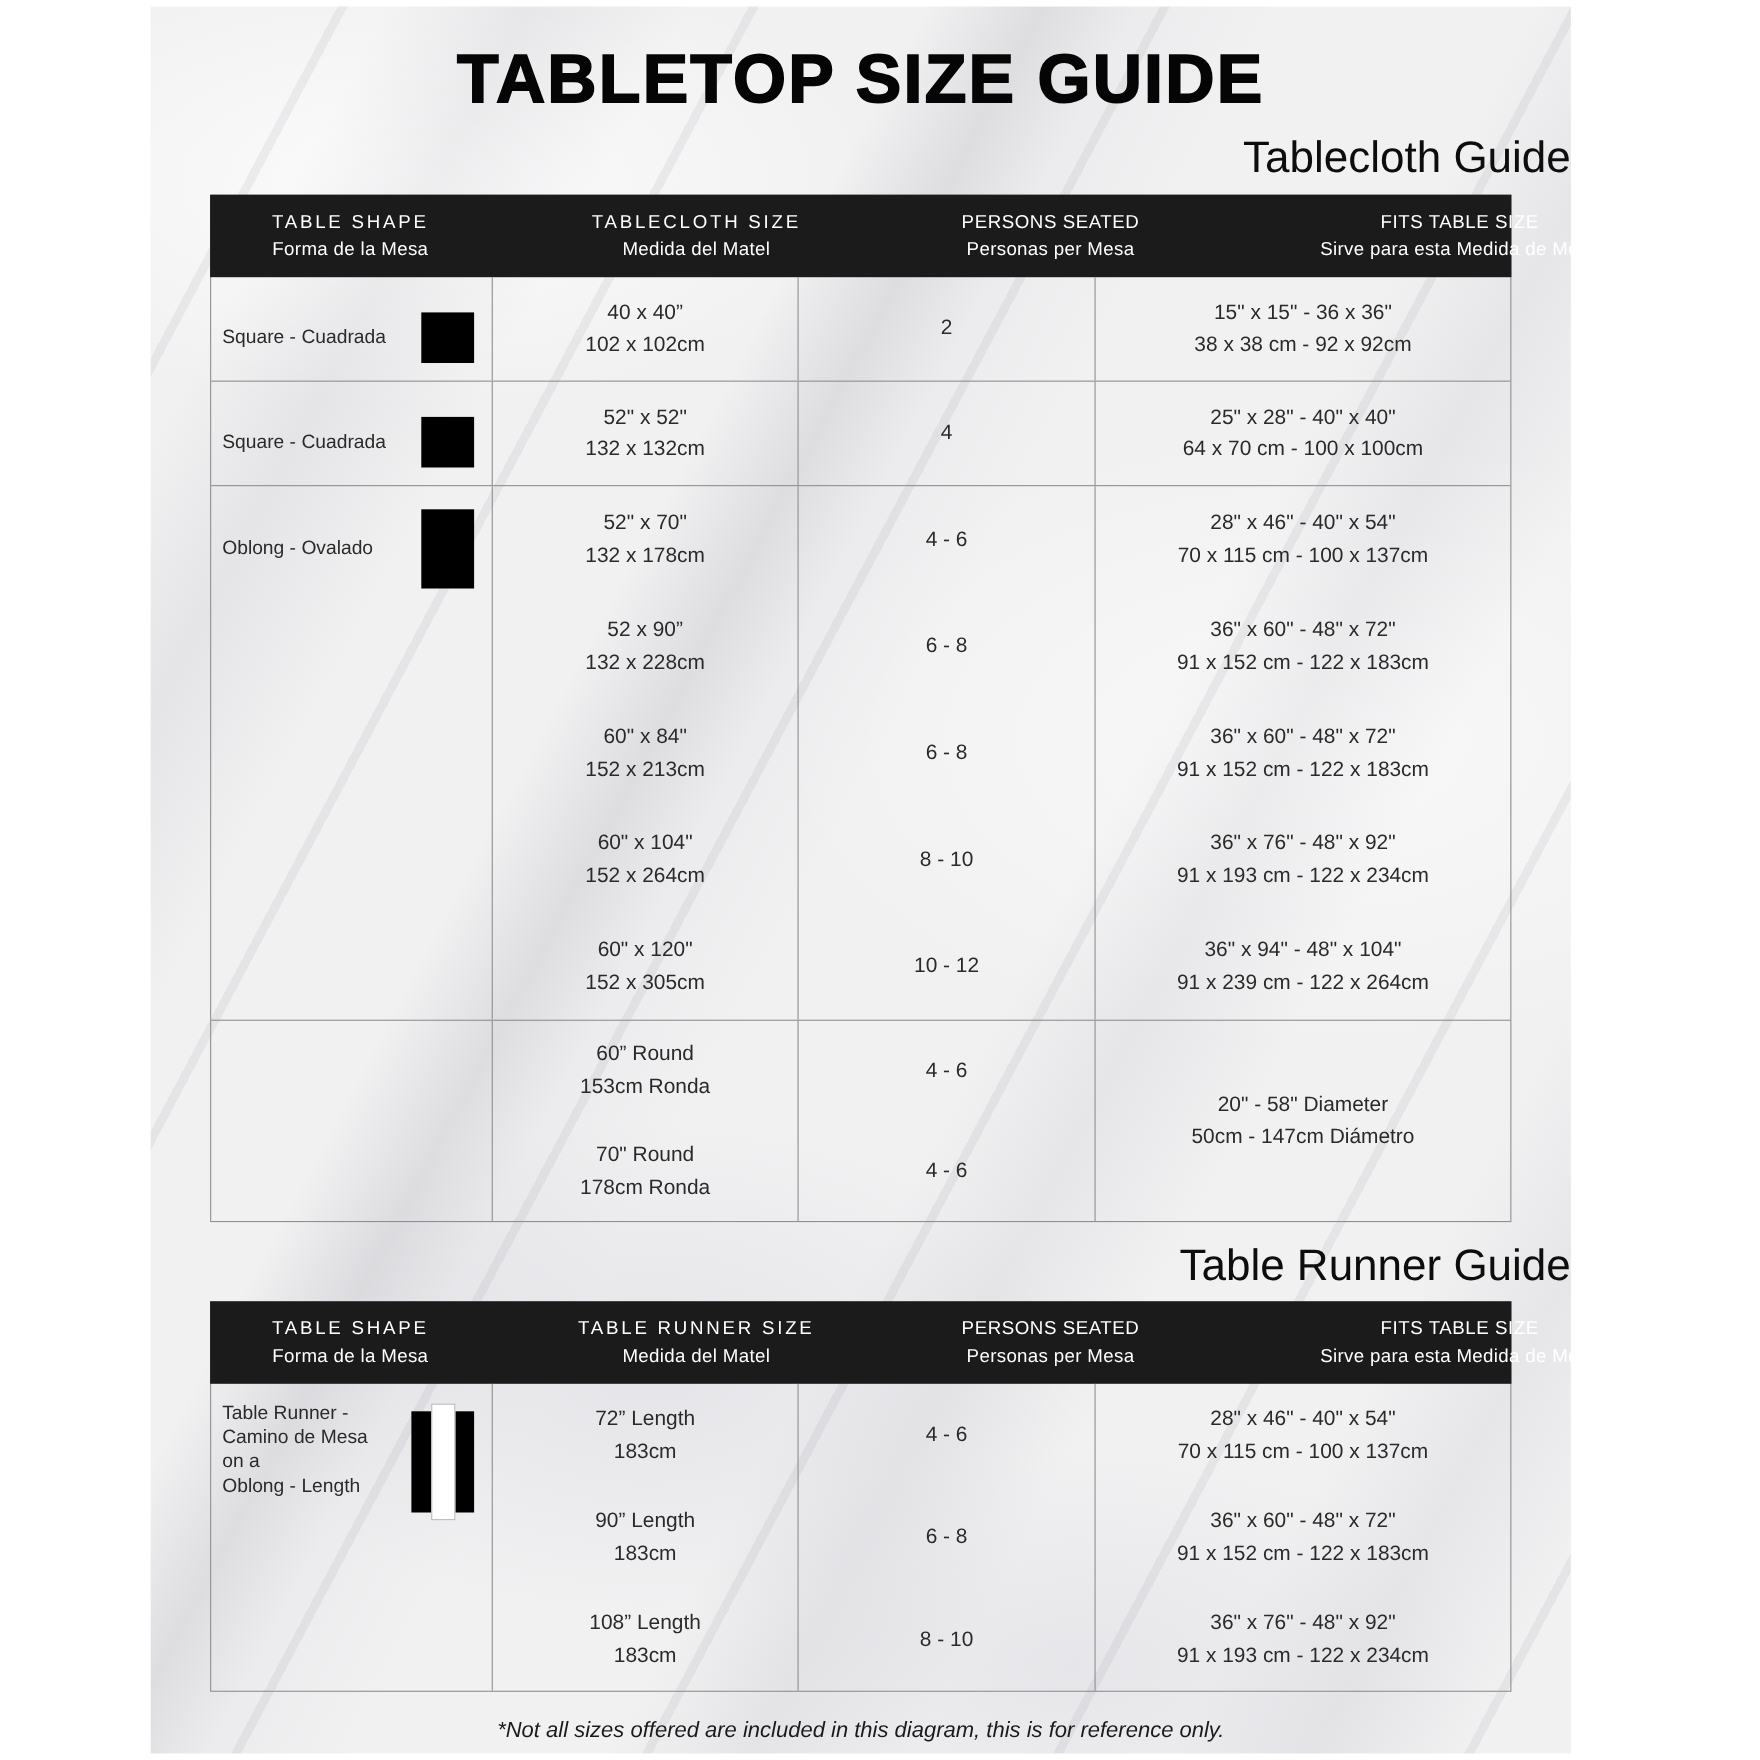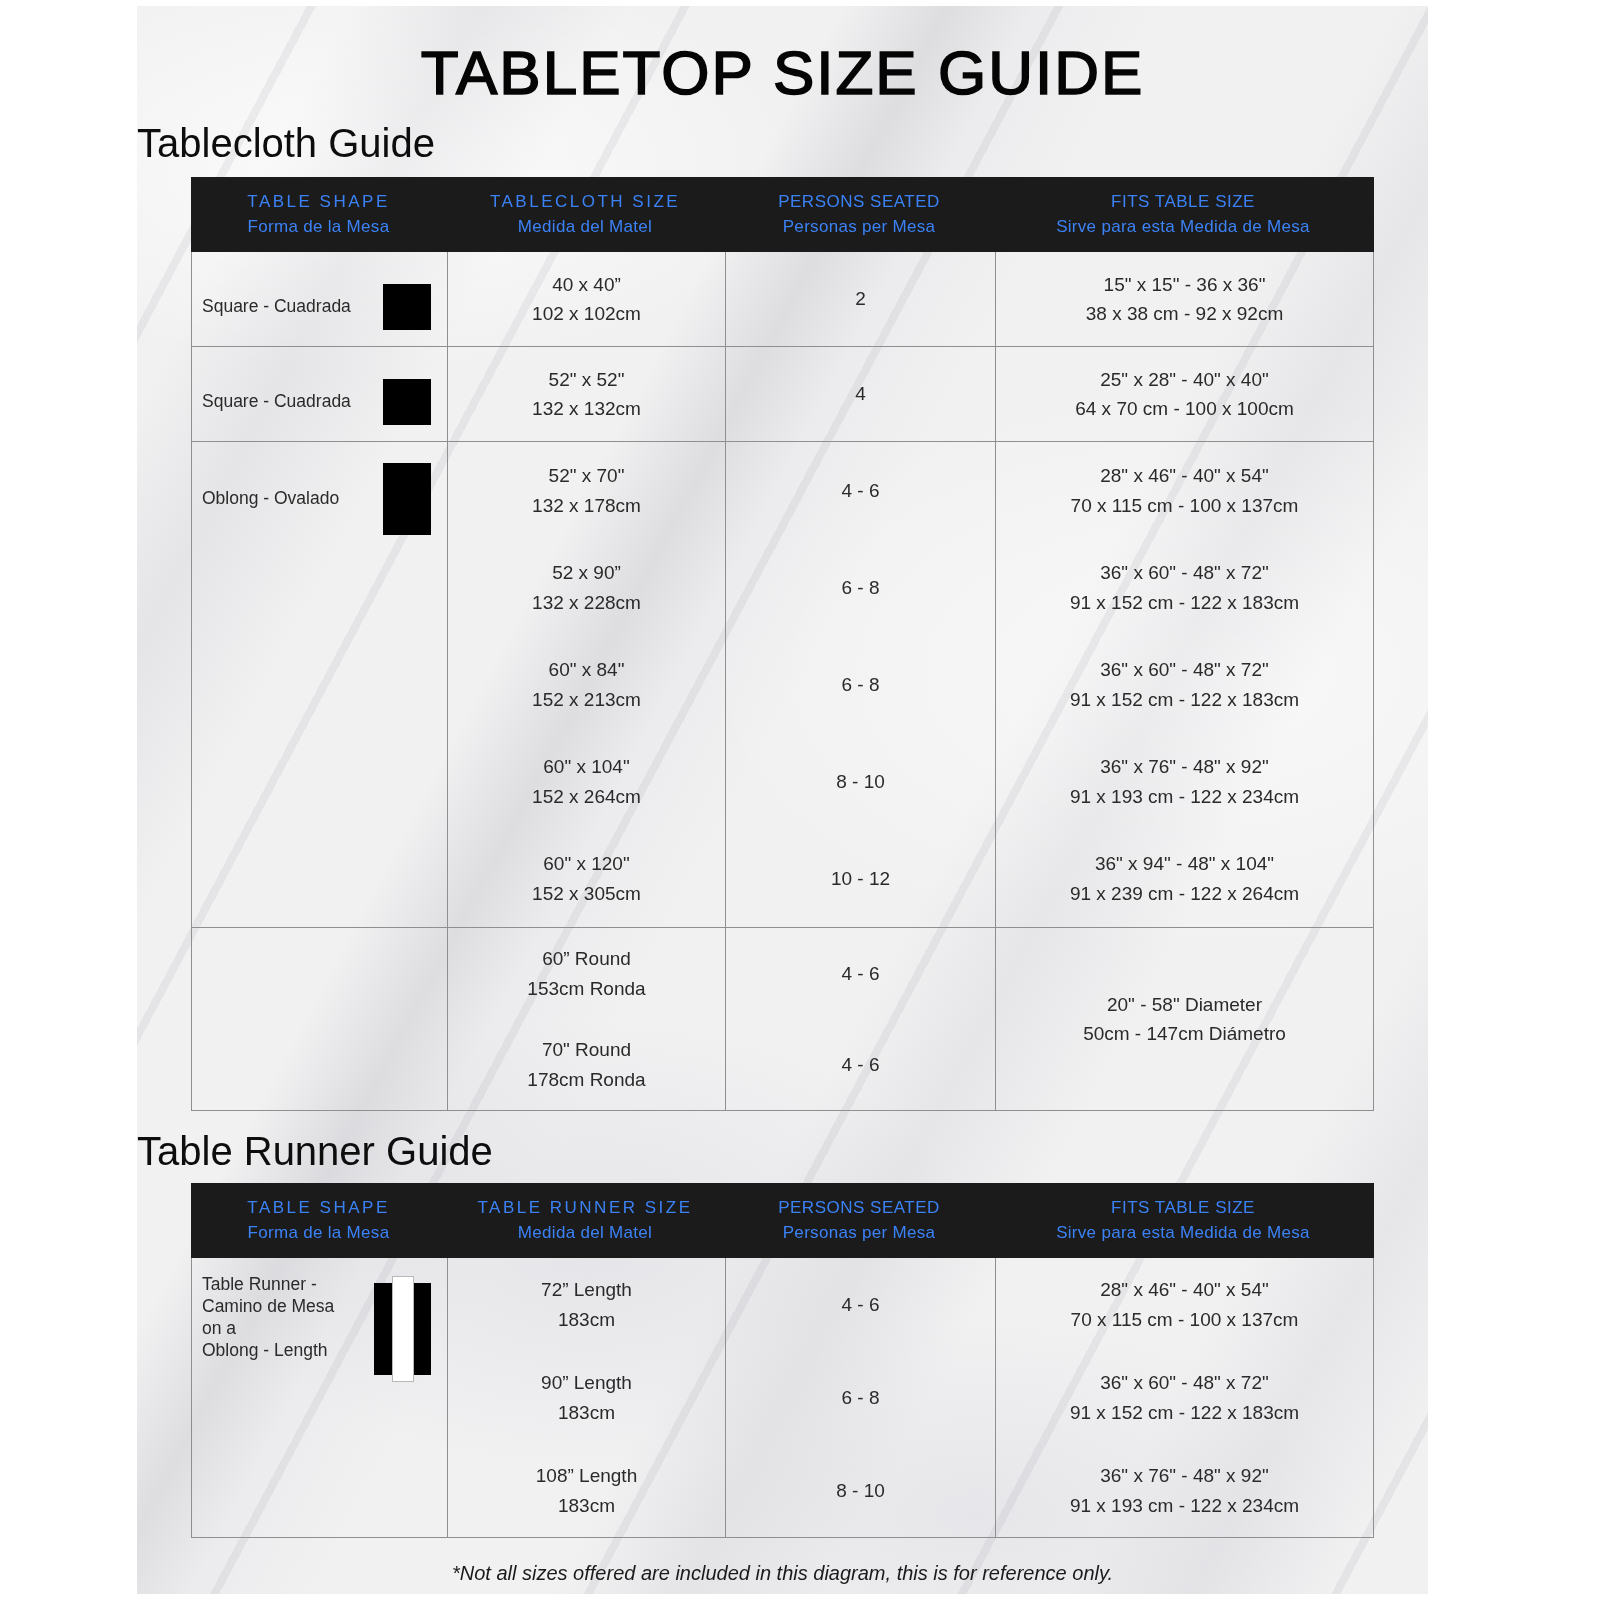--- a/index.html
+++ b/index.html
@@ -20,49 +20,50 @@
       radial-gradient(ellipse 620px 300px at 18% 10%, rgba(255,255,255,0.75), transparent 70%),
       radial-gradient(ellipse 700px 400px at 82% 42%, rgba(255,255,255,0.55), transparent 72%),
       radial-gradient(ellipse 560px 320px at 35% 78%, rgba(206,206,216,0.35), transparent 70%),
       radial-gradient(ellipse 500px 260px at 65% 95%, rgba(214,214,222,0.40), transparent 75%);
   }
   .page-title{
     text-align:center;
     margin-top:34px;
     font-size:62px;
     line-height:1.05;
-    font-weight:normal;
+    font-weight:bold;
     letter-spacing:2px;
     color:#050505;
     -webkit-text-stroke:1.6px #050505;
   }
   .guide-heading{
-    text-align:left;
+    text-align:right;
     font-size:40px;
     line-height:1.1;
     font-weight:400;
     color:#0d0d0d;
     margin:16px 0 12px 0;
   }
   .guide-heading.second{ margin:18px 0 10px 0; }
   .guide-table{
     width:1183px;
     margin-left:54px;
     border:1px solid #8f8f8f;
     background:transparent;
   }
   .t-header{
     display:grid;
     grid-template-columns:255px 278px 270px 378px;
     background:#1b1b1b;
-    color:#3b82f6;
+    color:#ffffff;
     height:75px;
     align-items:center;
     margin:-1px -1px 0 -1px;
     padding:4px 0;
+    gap:48px;
   }
   .th{ text-align:center; }
   .th-en{ font-size:17px; line-height:1.45; letter-spacing:0.5px; }
   .th-en.sp{ letter-spacing:2.5px; }
   .th-es{ font-size:17px; line-height:1.45; letter-spacing:0.3px;text-align:center; }
   .t-section{
     display:grid;
     grid-template-columns:255px 278px 270px 378px;
     grid-auto-rows:var(--rh);
     border-top:1px solid #8f8f8f;

